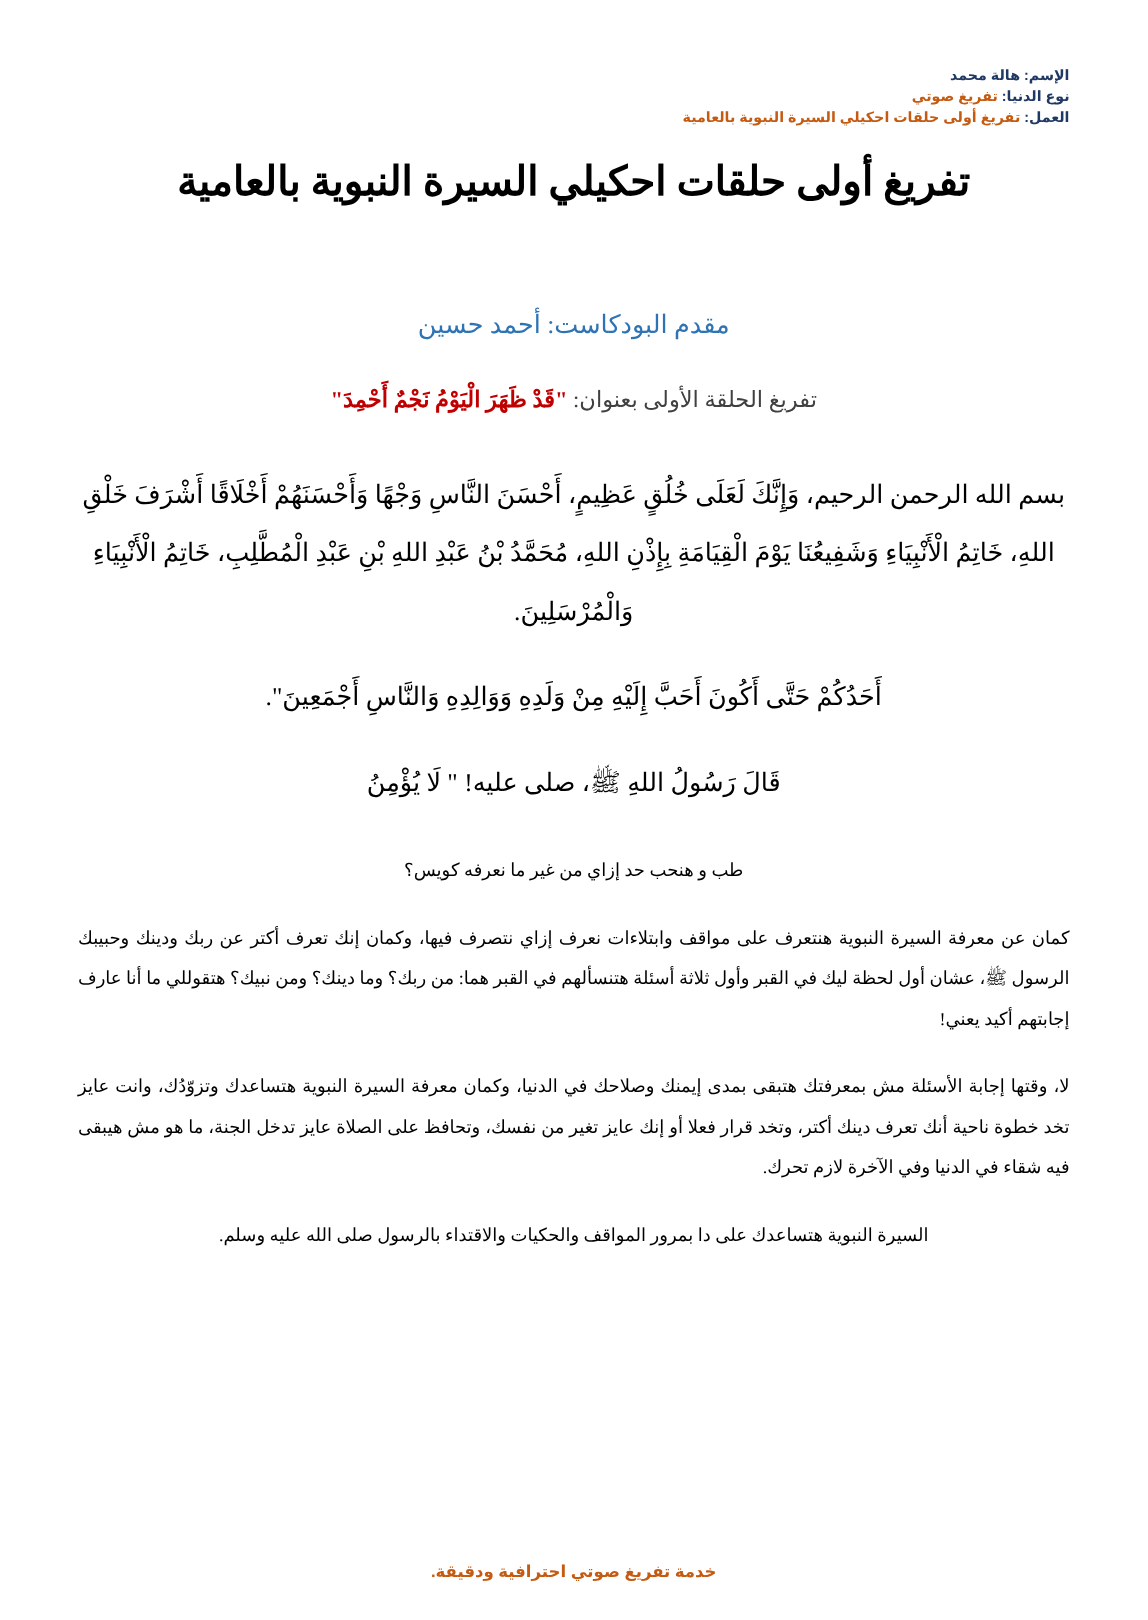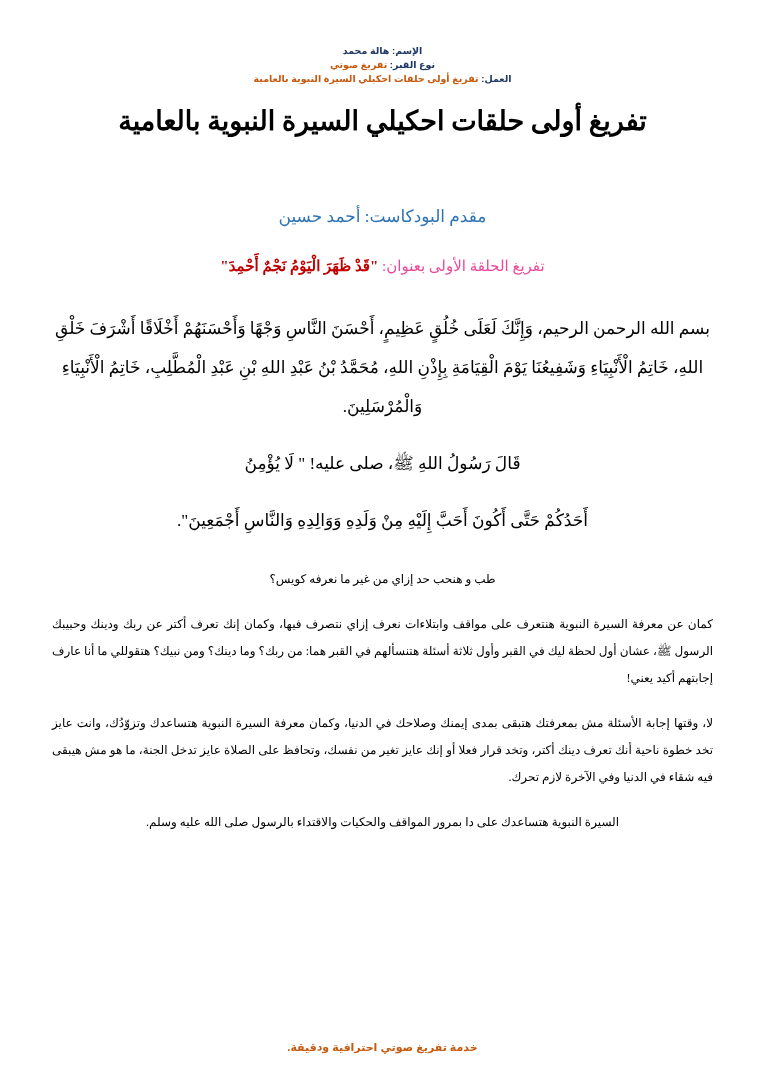--- a/index.html
+++ b/index.html
@@ -26,21 +26,21 @@
   
   .meta {
     text-align: right;
     font-size: 9.5px;
     line-height: 1.45;
     font-weight: bold;
     font-family: "Liberation Sans", "DejaVu Sans", sans-serif;
     margin-top: 4px;
     margin-bottom: 18px;
   }
-  .meta-line { white-space: nowrap; text-align: center; }
+  .meta-line { white-space: nowrap; }
   .meta-label { color: #1f3864; }
   .meta-value { color: #c55a11; }
   .meta-line.blue .meta-value { color: #1f3864; }
 
   
   .doc-title {
     text-align: center;
     font-size: 27px;
     font-weight: bold;
     color: #000000;
@@ -58,21 +58,21 @@
     font-family: "Liberation Serif", "DejaVu Serif", serif;
   }
   .presenter .presenter-label { color: #2e74b5; }
 
   .episode-line {
     text-align: center;
     font-size: 15px;
     margin-top: 30px;
     font-family: "Liberation Serif", "DejaVu Serif", serif;
   }
-  .episode-line .ep-label { color: #ec4899; }
+  .episode-line .ep-label { color: #404040; }
   .episode-line .ep-title { color: #c00000; font-weight: bold; }
 
   
   .body {
     margin-top: 34px;
   }
   p.para {
     font-size: 12px;
     line-height: 2.25;
     text-align: justify;
@@ -111,21 +111,21 @@
 <body>
 
 <div class="page">
 
   <div class="meta">
     <div class="meta-line blue">
       <span class="meta-label">الإسم:</span>
       <span class="meta-value">هالة محمد</span>
     </div>
     <div class="meta-line">
-      <span class="meta-label">نوع القبر:</span>
+      <span class="meta-label">نوع الدنيا:</span>
       <span class="meta-value">تفريغ صوتي</span>
     </div>
     <div class="meta-line">
       <span class="meta-label">العمل:</span>
       <span class="meta-value">تفريغ أولى حلقات احكيلي السيرة النبوية بالعامية</span>
     </div>
   </div>
 
   <h1 class="doc-title">تفريغ أولى حلقات احكيلي السيرة النبوية بالعامية</h1>
 
@@ -134,22 +134,22 @@
     <span class="presenter-name">أحمد حسين</span>
   </div>
 
   <div class="episode-line">
     <span class="ep-label">تفريغ الحلقة الأولى بعنوان:</span>
     <span class="ep-title">"قَدْ ظَهَرَ الْيَوْمُ نَجْمٌ أَحْمِدَ"</span>
   </div>
 
   <div class="body">
     <p class="para small center">بسم الله الرحمن الرحيم، وَإِنَّكَ لَعَلَى خُلُقٍ عَظِيمٍ، أَحْسَنَ النَّاسِ وَجْهًا وَأَحْسَنَهُمْ أَخْلَاقًا أَشْرَفَ خَلْقِ اللهِ، خَاتِمُ الْأَنْبِيَاءِ وَشَفِيعُنَا يَوْمَ الْقِيَامَةِ بِإِذْنِ اللهِ، مُحَمَّدُ بْنُ عَبْدِ اللهِ بْنِ عَبْدِ الْمُطَّلِبِ، خَاتِمُ الْأَنْبِيَاءِ وَالْمُرْسَلِينَ.</p>
+    <p class="para small center">أَحَدُكُمْ حَتَّى أَكُونَ أَحَبَّ إِلَيْهِ مِنْ وَلَدِهِ وَوَالِدِهِ وَالنَّاسِ أَجْمَعِينَ".</p>
     <p class="para small center">قَالَ رَسُولُ اللهِ ﷺ، صلى عليه! " لَا يُؤْمِنُ</p>
-    <p class="para small center">أَحَدُكُمْ حَتَّى أَكُونَ أَحَبَّ إِلَيْهِ مِنْ وَلَدِهِ وَوَالِدِهِ وَالنَّاسِ أَجْمَعِينَ".</p>
     <div class="spacer-sm"></div>
     <p class="para center">طب و هنحب حد إزاي من غير ما نعرفه كويس؟</p>
     <p class="para justify">كمان عن معرفة السيرة النبوية هنتعرف على مواقف وابتلاءات نعرف إزاي نتصرف فيها، وكمان إنك تعرف أكتر عن ربك ودينك وحبيبك الرسول ﷺ، عشان أول لحظة ليك في القبر وأول ثلاثة أسئلة هتنسألهم في القبر هما: من ربك؟ وما دينك؟ ومن نبيك؟ هتقوللي ما أنا عارف إجابتهم أكيد يعني!</p>
     <p class="para justify">لا، وقتها إجابة الأسئلة مش بمعرفتك هتبقى بمدى إيمنك وصلاحك في الدنيا، وكمان معرفة السيرة النبوية هتساعدك وتزوّدُك، وانت عايز تخد خطوة ناحية أنك تعرف دينك أكتر، وتخد قرار فعلا أو إنك عايز تغير من نفسك، وتحافظ على الصلاة عايز تدخل الجنة، ما هو مش هيبقى فيه شقاء في الدنيا وفي الآخرة لازم تحرك.</p>
     <p class="para center">السيرة النبوية هتساعدك على دا بمرور المواقف والحكيات والاقتداء بالرسول صلى الله عليه وسلم.</p>
   </div>
 
   <div class="footer">خدمة تفريغ صوتي احترافية ودقيقة.</div>
 </div>
 

